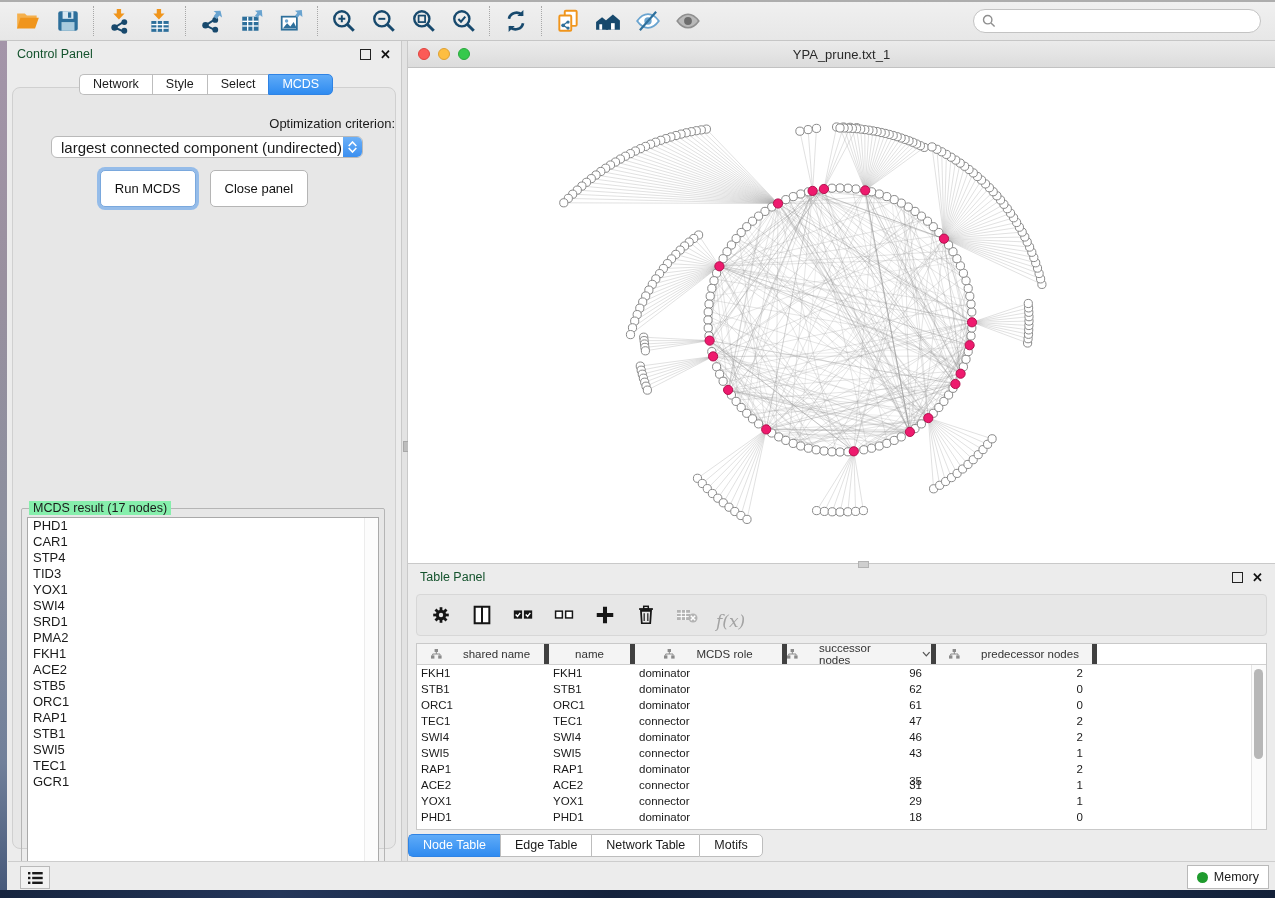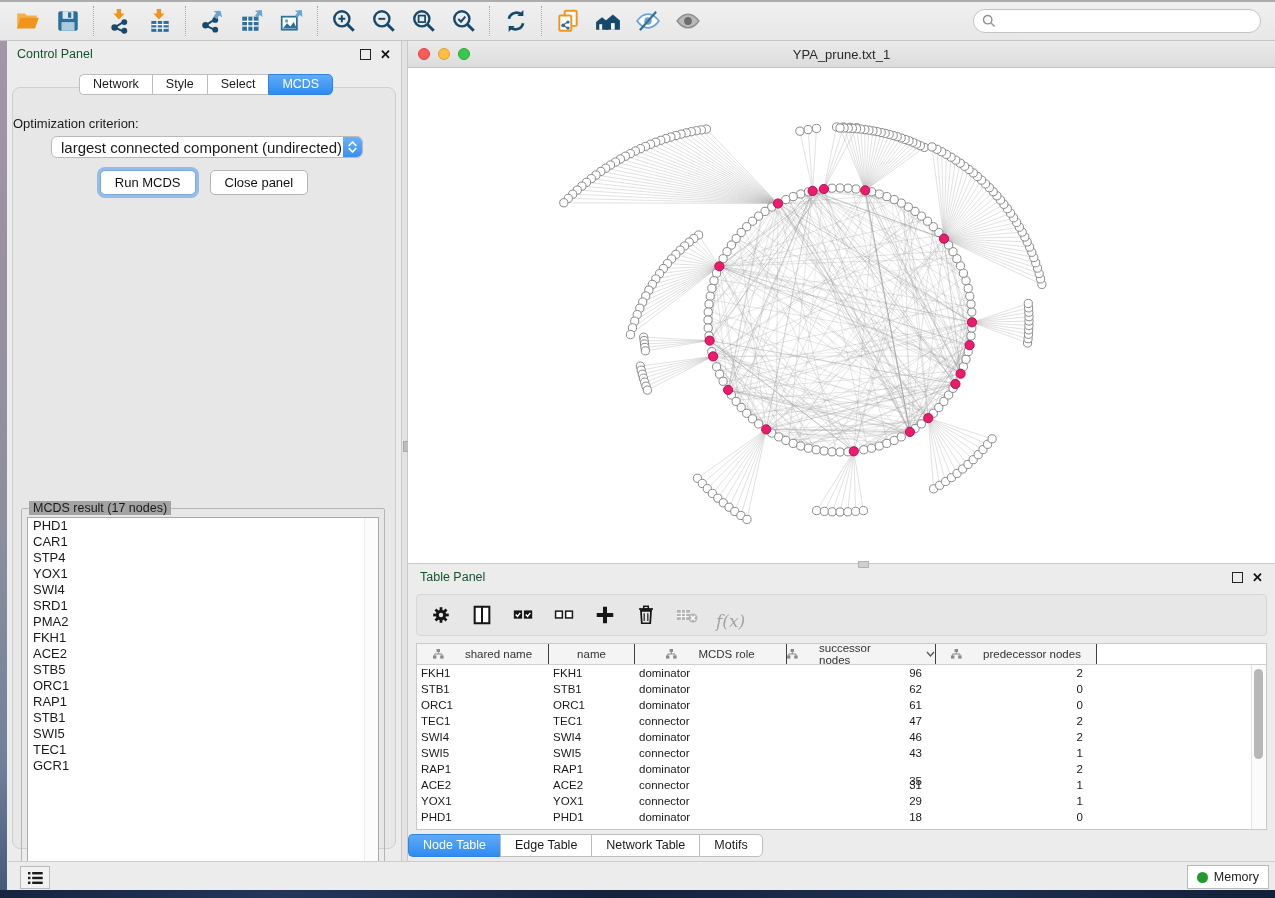--- a/index.html
+++ b/index.html
@@ -32,33 +32,33 @@
   .float-glyph{width:9px;height:9px;border:1.6px solid #222;display:inline-block;}
   .close-glyph{font-size:13px;font-weight:bold;color:#111;line-height:9px;}
   .cp-tabs{position:absolute;left:72px;top:33px;display:flex;z-index:5;}
   .seg{font-size:12.5px;padding:2px 13px;background:#fff;border:1px solid #bdbdbd;border-right:none;
     height:15px;line-height:15px;color:#1a1a1a;}
   .seg:first-child{border-radius:5px 0 0 5px;}
   .seg:last-child{border-radius:0 5px 5px 0;border-right:1px solid #bdbdbd;}
   .seg.active{background:linear-gradient(#5fabf8,#2f8bf0);color:#fff;border-color:#2f83e4;}
   .cp-content{position:absolute;left:5px;top:46px;width:382px;height:760px;
     background:#e7e7e7;border:1px solid #d0d0d0;border-radius:8px;}
-  .opt-label{text-align:left;font-size:13px;margin-top:28px;}
+  .opt-label{text-align:right;font-size:13px;margin-top:28px;}
   .dropdown{position:absolute;left:38px;top:48px;width:312px;height:22px;background:#fff;
     border:1px solid #b9b9b9;border-radius:6px;display:flex;align-items:center;box-sizing:border-box;}
   .dropdown-text{font-size:15px;padding-left:9px;flex:1;}
   .dropdown-stepper{width:19px;height:20px;background:linear-gradient(#6cb0f7,#3b8ff0);
     border-radius:0 5px 5px 0;display:flex;flex-direction:column;align-items:center;justify-content:center;color:#fff;}
   .dropdown-stepper svg{display:block;}
   .btn-row{position:absolute;left:0;top:82px;width:100%;display:flex;justify-content:center;gap:14px;}
-  .btn{font-size:13px;background:#fff;border:1px solid #b5b5b5;border-radius:5px;padding:4px 14px;color:#111;}
+  .btn{font-size:13px;background:#fff;border:1px solid #b5b5b5;border-radius:5px;padding:10px 14px;color:#111;}
   .btn.focused{box-shadow:0 0 0 3px rgba(95,160,235,.6);border-color:#7aa8dd;}
   .result-fieldset{position:absolute;left:8px;top:420px;width:362px;height:366px;
     border:1px solid #b5b5b5;border-radius:2px;}
-  .result-legend{position:absolute;left:7px;top:-8px;background:#a3a3a3;padding:0 4px;font-size:12.5px;}
+  .result-legend{position:absolute;left:7px;top:-8px;background:#86efac;padding:0 4px;font-size:12.5px;}
   .result-listbox{position:absolute;left:5px;top:8px;right:5px;bottom:5px;background:#fff;
     border:1px solid #a9a9a9;overflow:hidden;}
   .result-scroll{position:absolute;top:0;right:0;width:13px;bottom:0;background:#fcfcfc;border-left:1px solid #ececec;}
   .result-item{font-size:13px;line-height:16px;padding-left:5px;}
   
   .v-divider{position:absolute;left:401px;top:41px;width:7px;height:821px;background:#e3e3e3;border-left:1px solid #c9c9c9;border-right:1px solid #c9c9c9;box-sizing:border-box;}
   .v-knob{position:absolute;left:1px;top:400px;width:4px;height:9px;background:#bdbdbd;border:1px solid #a8a8a8;}
   .h-knob{position:absolute;left:450px;top:-3px;width:9px;height:5px;background:#cfcfcf;border:1px solid #b3b3b3;}
   
   .network-window{position:absolute;left:408px;top:41px;width:867px;height:522px;background:#fff;}
@@ -74,21 +74,21 @@
   .net-canvas svg{display:block;}
   
   .table-panel{position:absolute;left:408px;top:563px;width:867px;height:299px;background:#ececec;border-top:1px solid #c9c9c9;}
   .tp-titlebar{height:26px;display:flex;align-items:center;padding:0 12px;}
   .tp-toolbar{position:absolute;left:8px;top:30px;right:8px;height:42px;background:#e7e7e7;
     border:1px solid #d7d7d7;border-radius:4px;display:flex;align-items:center;padding-left:12px;gap:17px;box-sizing:border-box;}
   .tp-ticon{width:24px;height:24px;display:flex;align-items:center;justify-content:center;}
   .fx-label{font-size:17px;color:#a3a3a3;font-family:"DejaVu Serif",serif;font-style:italic;margin-top:12px;}
   .data-table{position:absolute;left:8px;top:79px;right:8px;height:187px;background:#fff;border:1px solid #c9c9c9;overflow:hidden;box-sizing:border-box;}
   .thead{display:flex;height:20px;border-bottom:1px solid #cfcfcf;background:#fff;}
-  .th{background:#f4f4f4;border-right:1px solid #404040;display:flex;align-items:center;justify-content:center;
+  .th{background:#f4f4f4;border-right:5px solid #404040;display:flex;align-items:center;justify-content:center;
     gap:21px;font-size:11.5px;color:#333;box-sizing:border-box;}
   .trow{display:flex;height:16px;align-items:center;}
   .td{font-size:11.5px;box-sizing:border-box;padding:0 4px;white-space:nowrap;overflow:hidden;}
   .td.num{text-align:right;padding-right:14px;}
   .table-vscroll{position:absolute;top:21px;right:0;width:14px;bottom:0;background:#fbfbfb;border-left:1px solid #e4e4e4;}
   .table-thumb{position:absolute;left:2px;top:4px;width:9px;height:90px;background:#b7b7b7;border-radius:5px;}
   .tp-tabs{position:absolute;left:0;right:0;top:270px;display:flex;justify-content:flex-start;}
   .tp-tabs .seg{padding:3px 14px;}
   
   .status-bar{position:absolute;left:8px;bottom:8px;width:1275px;height:28px;background:#ececec;border-top:1px solid #cdcdcd;}
@@ -289,20 +289,21 @@
       <button class="btn focused">Run MCDS</button>
       <button class="btn">Close panel</button>
     </div>
     <div class="result-fieldset">
       <span class="result-legend">MCDS result (17 nodes)</span>
       <div class="result-listbox">
         <div id="result-items">
             <div class="result-item">PHD1</div>
             <div class="result-item">CAR1</div>
             <div class="result-item">STP4</div>
+            <div class="result-item">TID3</div>
             <div class="result-item">YOX1</div>
             <div class="result-item">SWI4</div>
             <div class="result-item">SRD1</div>
             <div class="result-item">PMA2</div>
             <div class="result-item">FKH1</div>
             <div class="result-item">ACE2</div>
             <div class="result-item">STB5</div>
             <div class="result-item">ORC1</div>
             <div class="result-item">RAP1</div>
             <div class="result-item">STB1</div>

